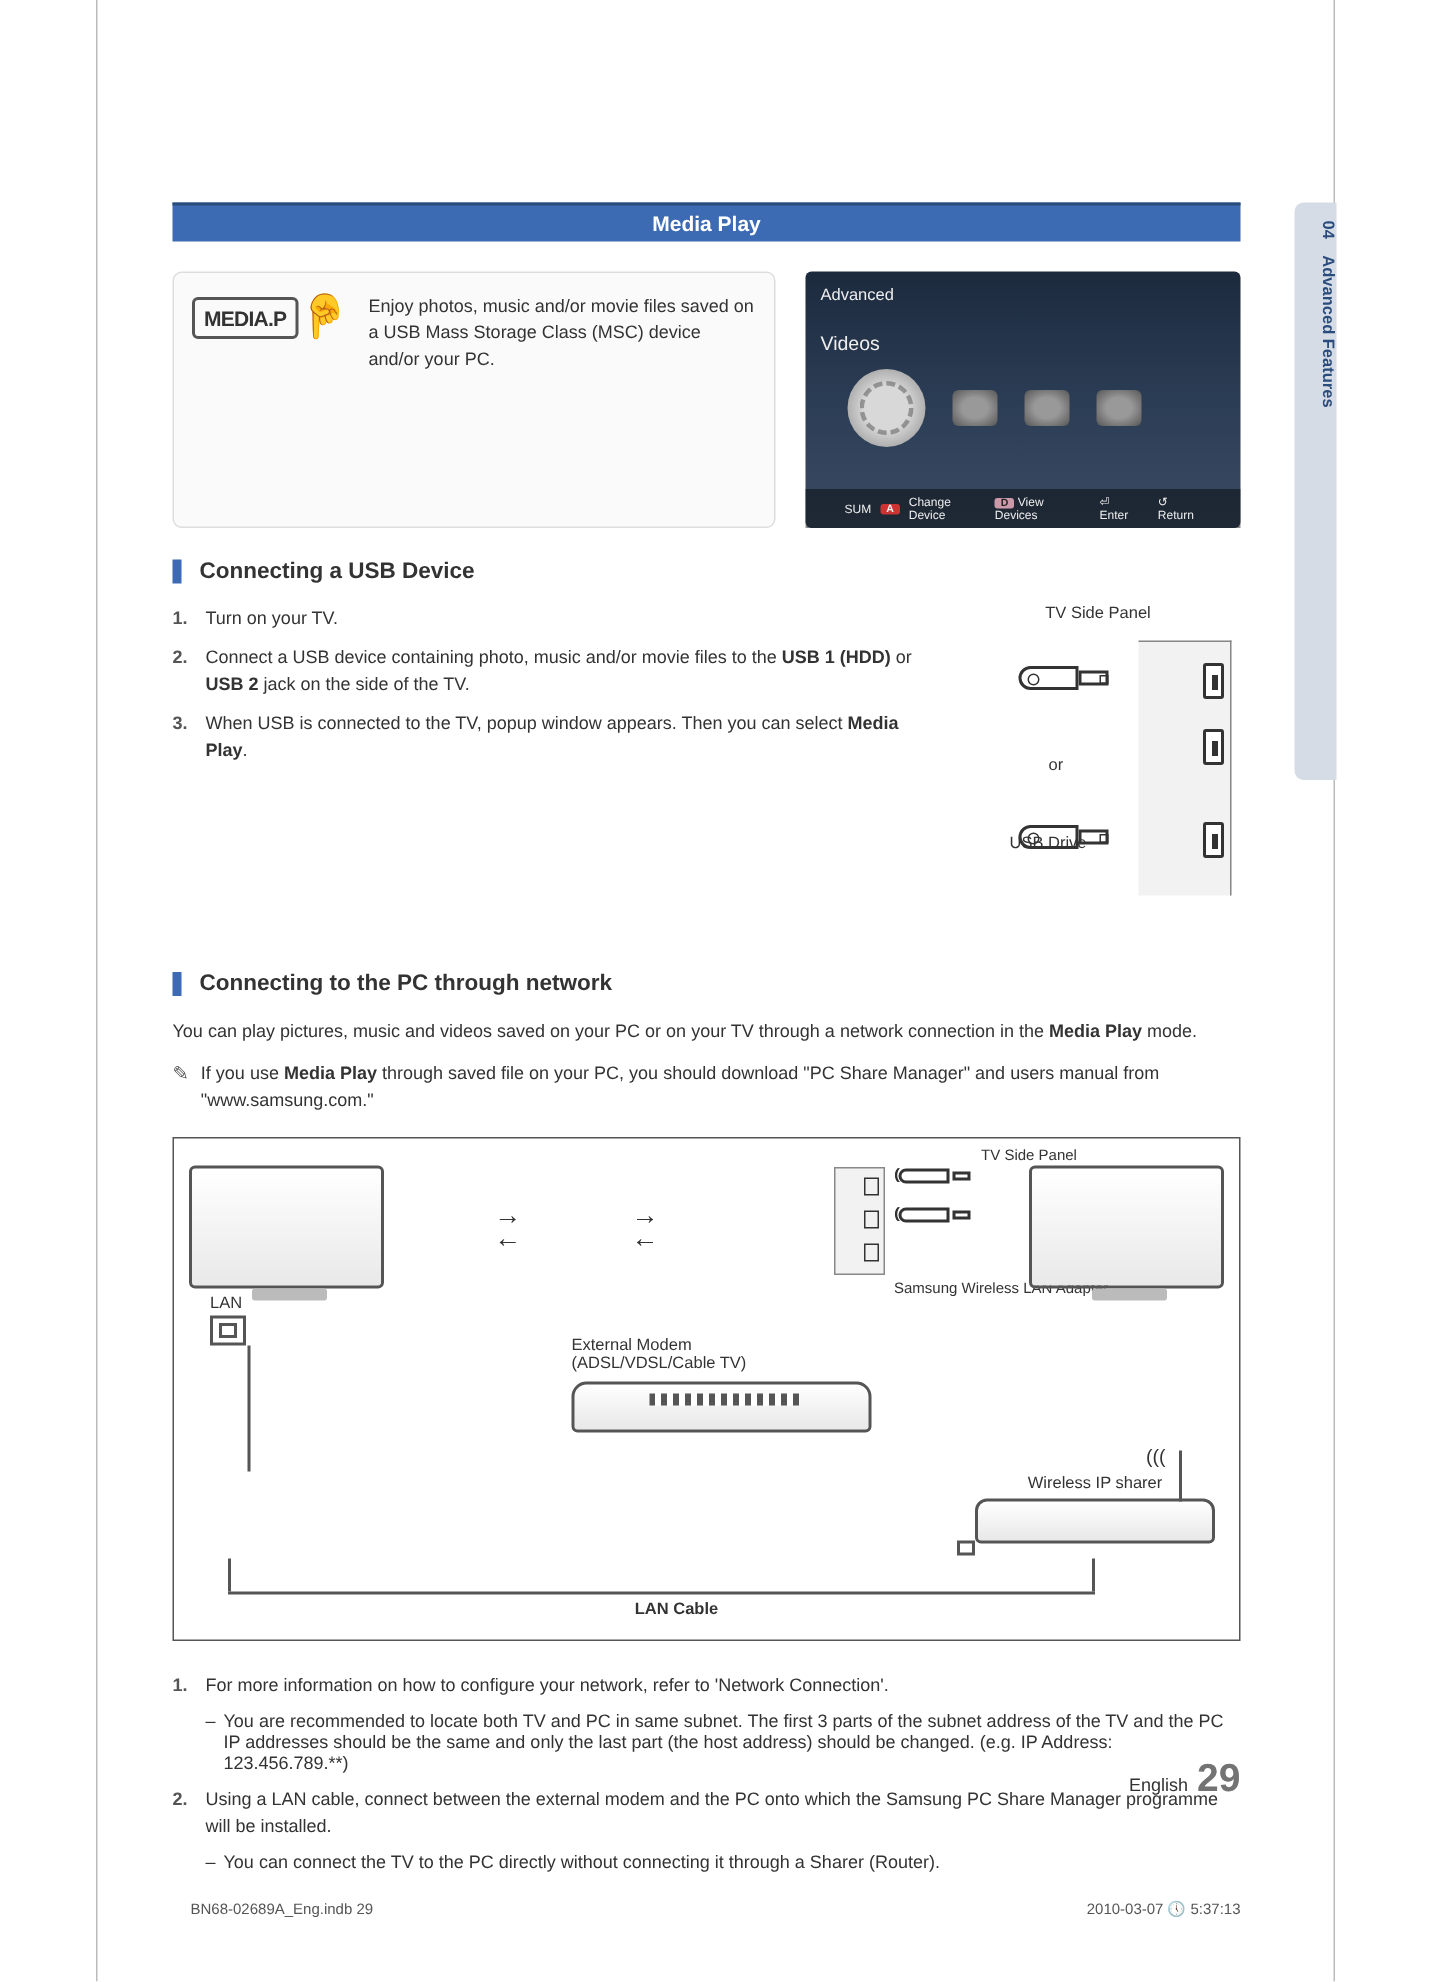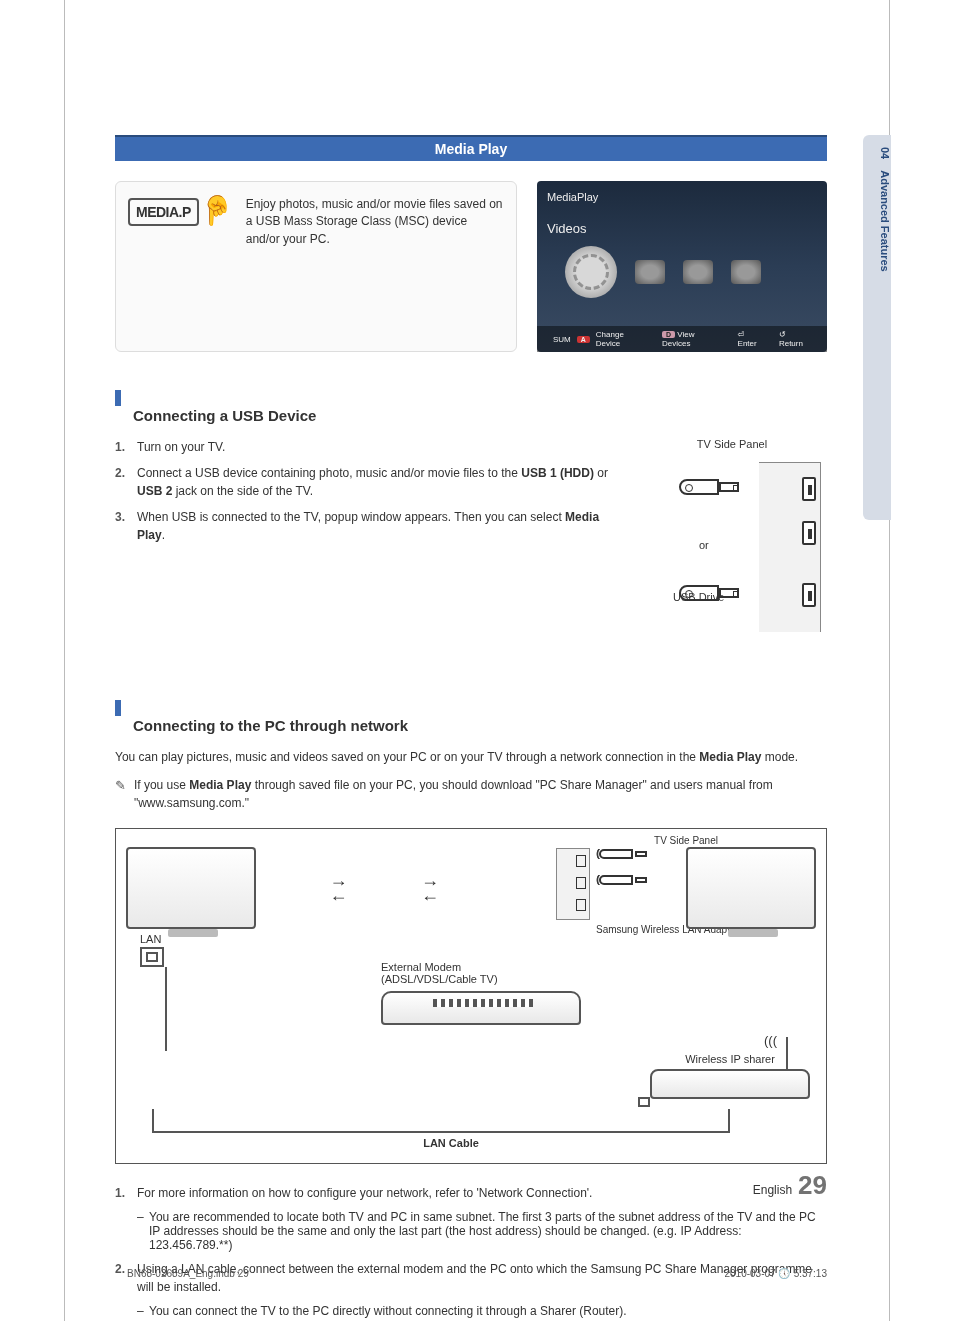--- a/index.html
+++ b/index.html
@@ -103,21 +103,21 @@
     border:3px dashed rgba(0,0,0,0.3); border-radius:50%;
   }
   .tv-icon-sm {
     width: 30px; height: 24px;
     background: radial-gradient(ellipse, #999 40%, #555 100%);
     border-radius: 4px;
   }
   .tv-footer {
     background: rgba(0,0,0,0.45);
     margin: 0 -10px -6px -10px;
-    padding: 4px 16px;
+    padding: 4px 26px;
     font-size: 8px;
     display: flex;
     gap: 14px;
     align-items: center;
     justify-content: flex-end;
   }
   .tv-footer .left { margin-right: auto; display:flex; gap:6px; align-items:center;}
   .pill { display:inline-block; border-radius: 2px; padding: 0 4px; font-size:7px; font-weight:bold;}
   .pill-a { background: #c33; }
   .pill-d { background: #c9a; color:#222;}
@@ -130,21 +130,20 @@
   .section-bar {
     width: 6px;
     height: 16px;
     background: #3c6bb3;
     margin-right: 12px;
   }
   .section-title {
     font-size: 15px;
     font-weight: bold;
     color: #333;
-    margin-top: 35px;
   }
   .steps { margin-left: 0; }
   .step {
     display: flex;
     margin-bottom: 8px;
     line-height: 1.5;
   }
   .step-num {
     width: 22px;
     font-weight: bold;
@@ -300,21 +299,21 @@
 
   <div class="intro-row">
     <div class="intro-card">
       <div class="media-btn">
         <div class="media-btn-box">MEDIA.P</div>
         <div class="finger">☝</div>
       </div>
       <div class="intro-text">Enjoy photos, music and/or movie files saved on a USB Mass Storage Class (MSC) device and/or your PC.</div>
     </div>
     <div class="tv-screen">
-      <div class="tv-title">MediaPlay</div>
+      <div class="tv-title">Advanced</div>
       <div class="tv-videos">Videos</div>
       <div class="tv-icons-row">
         <div class="tv-icon-big"></div>
         <div class="tv-icon-sm"></div>
         <div class="tv-icon-sm"></div>
         <div class="tv-icon-sm"></div>
       </div>
       <div class="tv-footer">
         <span class="left">
           <span>SUM</span>

